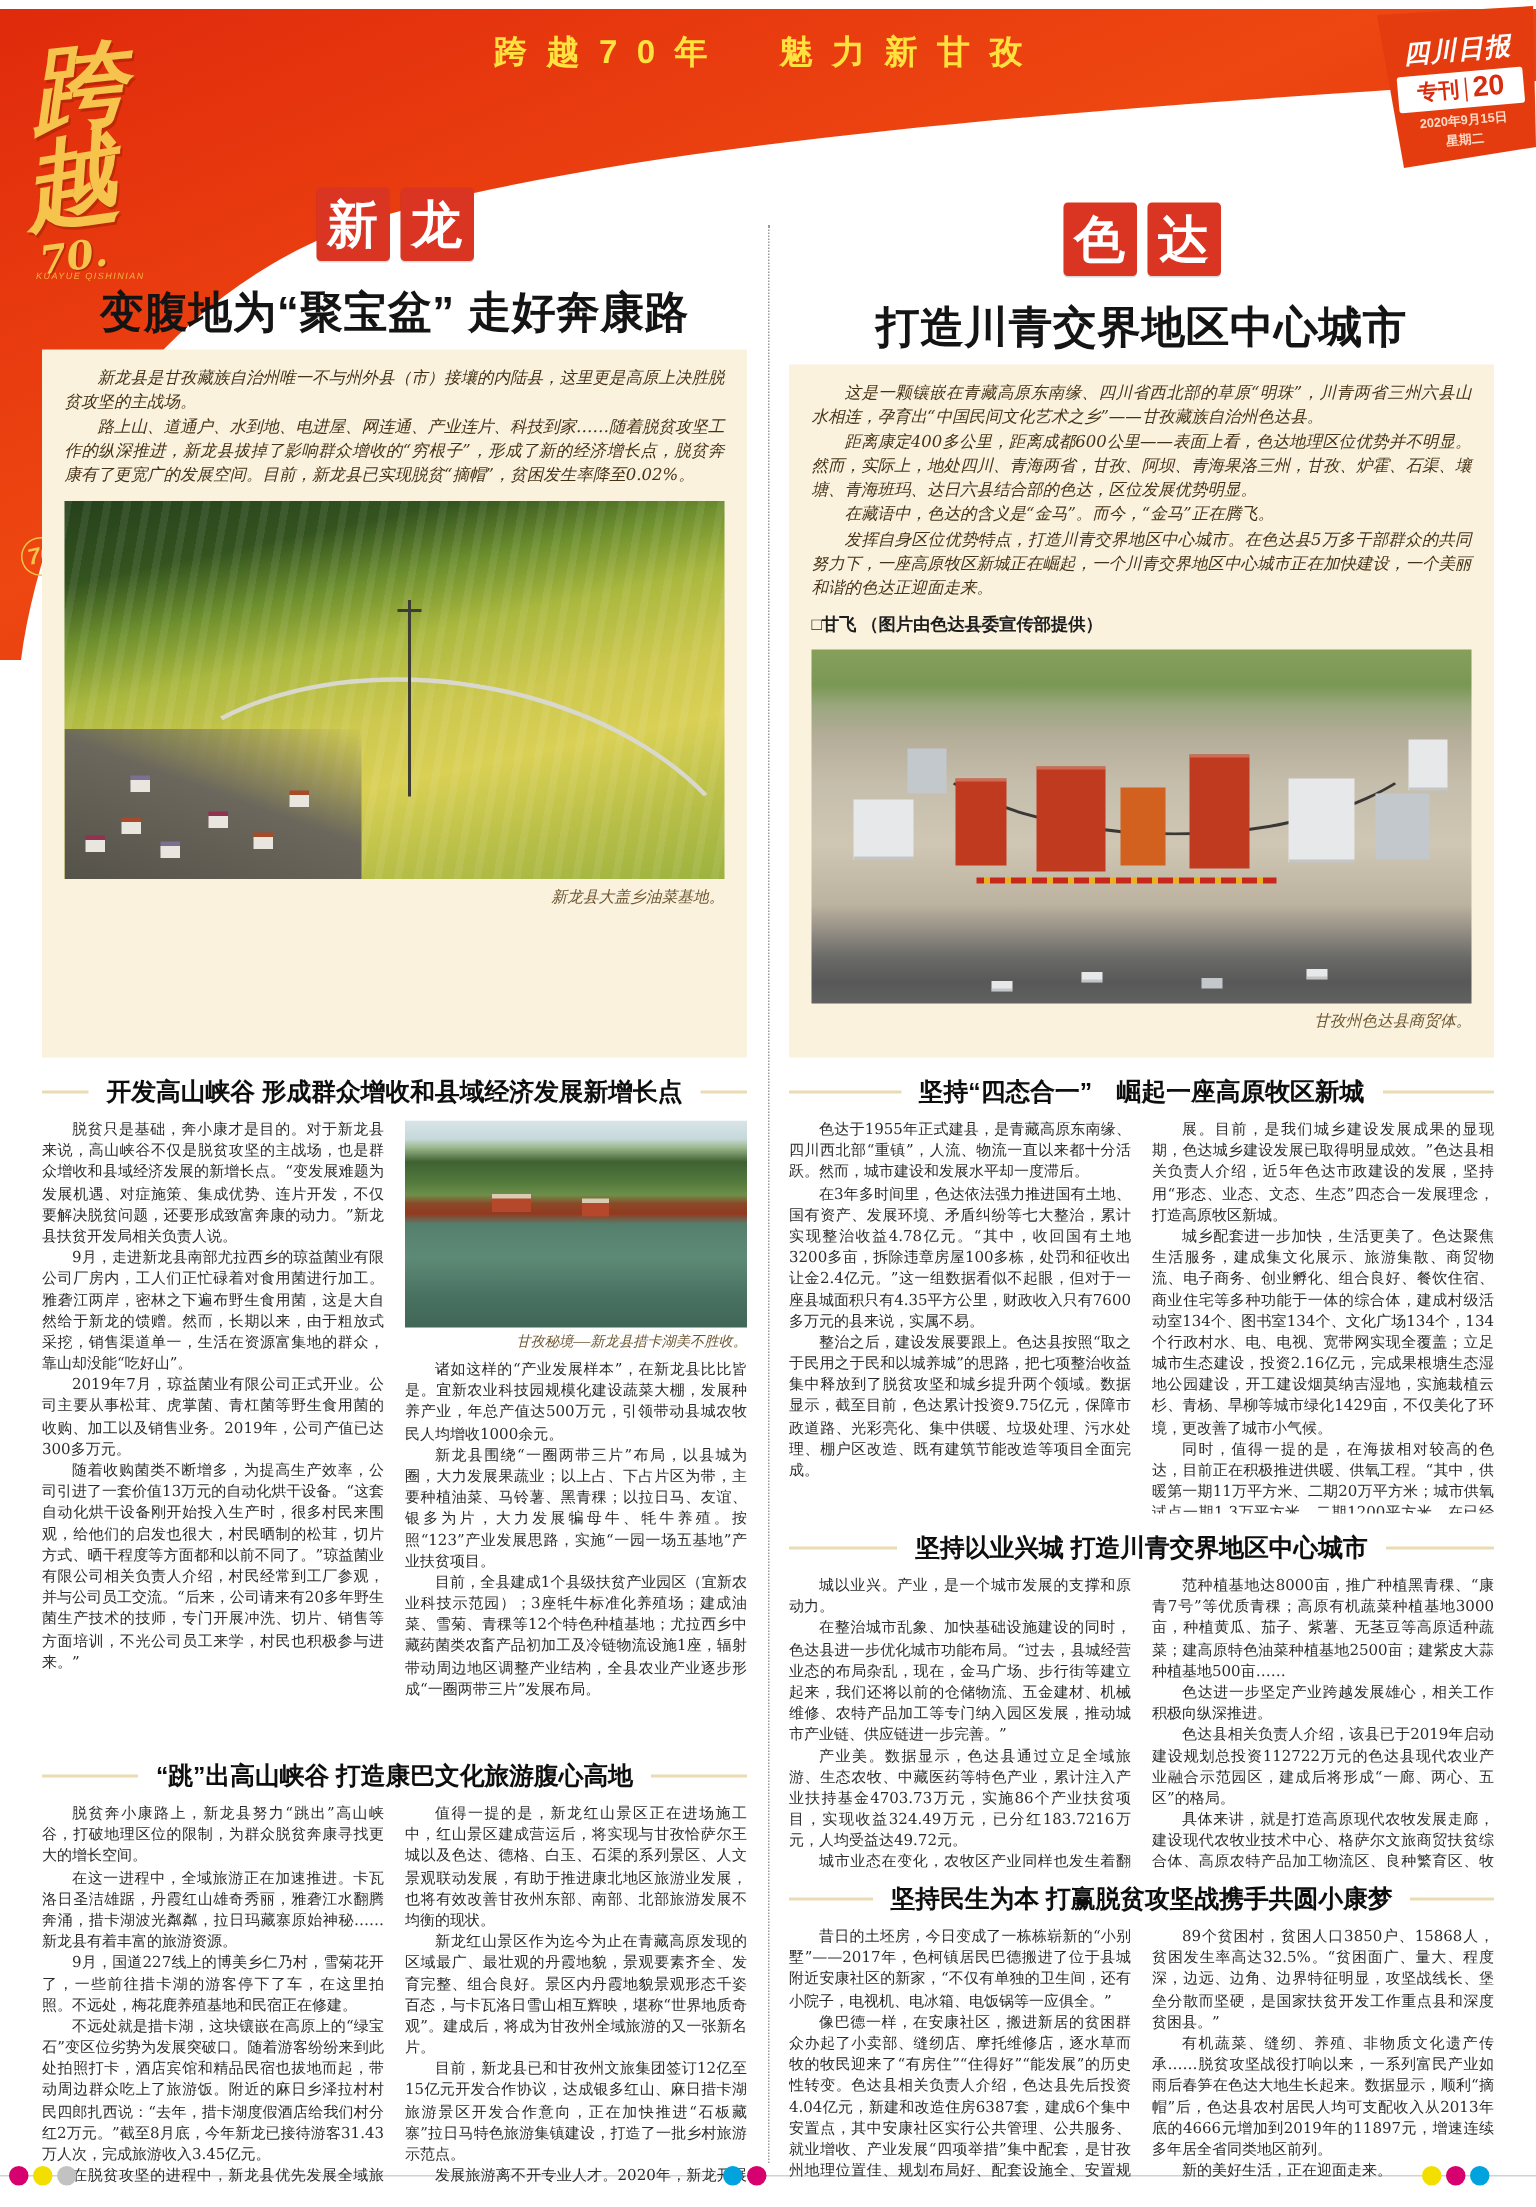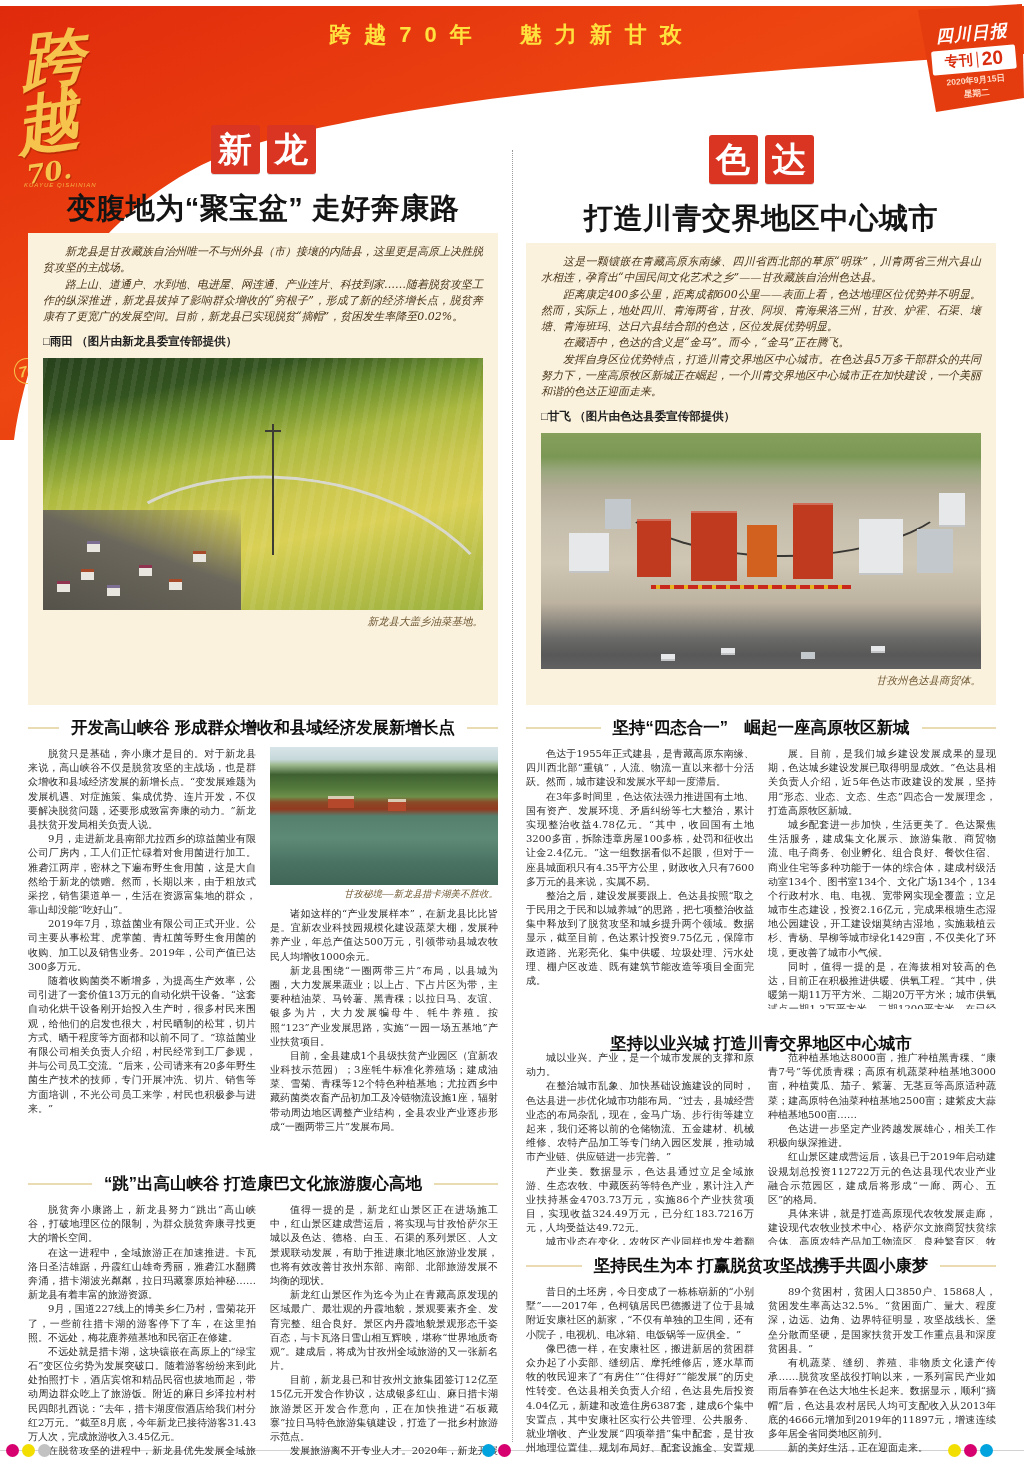--- a/index.html
+++ b/index.html
@@ -194,21 +194,20 @@
     <div class="badge">新</div>
     <div class="badge">龙</div>
   </div>
   <div class="headline">变腹地为“聚宝盆” 走好奔康路</div>
 
   <div class="cream" style="top:108px;height:472px;">
     <div class="intro">
         <p>新龙县是甘孜藏族自治州唯一不与州外县（市）接壤的内陆县，这里更是高原上决胜脱贫攻坚的主战场。</p>
         <p>路上山、道通户、水到地、电进屋、网连通、产业连片、科技到家……随着脱贫攻坚工作的纵深推进，新龙县拔掉了影响群众增收的“穷根子”，形成了新的经济增长点，脱贫奔康有了更宽广的发展空间。目前，新龙县已实现脱贫“摘帽”，贫困发生率降至0.02%。</p>
       </div>
-    <div class="byline">□雨田 （图片由新龙县委宣传部提供）</div>
     <div class="photo ph-xinlong">
       <div class="ph-road"></div>
       <div class="village"></div>
       <div class="house" style="left:14px;bottom:18px;"></div>
       <div class="house r2" style="left:38px;bottom:30px;"></div>
       <div class="house r3" style="left:64px;bottom:14px;"></div>
       <div class="house" style="left:96px;bottom:34px;"></div>
       <div class="house r2" style="left:126px;bottom:20px;"></div>
       <div class="house r3" style="left:44px;bottom:58px;"></div>
       <div class="house r2" style="left:150px;bottom:48px;"></div>
@@ -313,36 +312,36 @@
         <p>在3年多时间里，色达依法强力推进国有土地、国有资产、发展环境、矛盾纠纷等七大整治，累计实现整治收益4.78亿元。“其中，收回国有土地3200多亩，拆除违章房屋100多栋，处罚和征收出让金2.4亿元。”这一组数据看似不起眼，但对于一座县城面积只有4.35平方公里，财政收入只有7600多万元的县来说，实属不易。</p>
         <p>整治之后，建设发展要跟上。色达县按照“取之于民用之于民和以城养城”的思路，把七项整治收益集中释放到了脱贫攻坚和城乡提升两个领域。数据显示，截至目前，色达累计投资9.75亿元，保障市政道路、光彩亮化、集中供暖、垃圾处理、污水处理、棚户区改造、既有建筑节能改造等项目全面完成。</p>
       </div>
     <div class="col">
         <p>展。目前，是我们城乡建设发展成果的显现期，色达城乡建设发展已取得明显成效。”色达县相关负责人介绍，近5年色达市政建设的发展，坚持用“形态、业态、文态、生态”四态合一发展理念，打造高原牧区新城。</p>
         <p>城乡配套进一步加快，生活更美了。色达聚焦生活服务，建成集文化展示、旅游集散、商贸物流、电子商务、创业孵化、组合良好、餐饮住宿、商业住宅等多种功能于一体的综合体，建成村级活动室134个、图书室134个、文化广场134个，134个行政村水、电、电视、宽带网实现全覆盖；立足城市生态建设，投资2.16亿元，完成果根塘生态湿地公园建设，开工建设烟莫纳吉湿地，实施栽植云杉、青杨、旱柳等城市绿化1429亩，不仅美化了环境，更改善了城市小气候。</p>
         <p>同时，值得一提的是，在海拔相对较高的色达，目前正在积极推进供暖、供氧工程。“其中，供暖第一期11万平方米、二期20万平方米；城市供氧试点一期1.3万平方米、二期1200平方米。在已经实施供养工程的金马天际扶贫酒店，入住游客体验良好。”供暖、供氧系统的不断完善，将更有利于城市民生的改善和旅游产业的发展。如今，走在色达的大街上，宽敞靓丽、整洁大方的环境让人倍感舒适，一个“精、美、强、特、靓、净”的高原牧区新城逐步成型。</p>
       </div>
   </div>
 
-  <div class="sec-head" style="top:896px;flex-direction:column;">
+  <div class="sec-head" style="top:896px;">
     <span class="rule"></span>
     <span class="txt">坚持以业兴城 打造川青交界地区中心城市</span>
     <span class="rule"></span>
   </div>
   <div class="cols" style="top:926px;height:194px;">
     <div class="col">
         <p>城以业兴。产业，是一个城市发展的支撑和原动力。</p>
         <p>在整治城市乱象、加快基础设施建设的同时，色达县进一步优化城市功能布局。“过去，县城经营业态的布局杂乱，现在，金马广场、步行街等建立起来，我们还将以前的仓储物流、五金建材、机械维修、农特产品加工等专门纳入园区发展，推动城市产业链、供应链进一步完善。”</p>
         <p>产业美。数据显示，色达县通过立足全域旅游、生态农牧、中藏医药等特色产业，累计注入产业扶持基金4703.73万元，实施86个产业扶贫项目，实现收益324.49万元，已分红183.7216万元，人均受益达49.72元。</p>
         <p>城市业态在变化，农牧区产业同样也发生着翻天覆地的变化。</p>
       </div>
     <div class="col">
         <p>范种植基地达8000亩，推广种植黑青稞、“康青7号”等优质青稞；高原有机蔬菜种植基地3000亩，种植黄瓜、茄子、紫薯、无茎豆等高原适种蔬菜；建高原特色油菜种植基地2500亩；建紫皮大蒜种植基地500亩……</p>
         <p>色达进一步坚定产业跨越发展雄心，相关工作积极向纵深推进。</p>
-        <p>红山景区建成营运后，该县已于2019年启动建设规划总投资112722万元的色达县现代农业产业融合示范园区，建成后将形成“一廊、两心、五区”的格局。</p>
+        <p>色达县相关负责人介绍，该县已于2019年启动建设规划总投资112722万元的色达县现代农业产业融合示范园区，建成后将形成“一廊、两心、五区”的格局。</p>
         <p>具体来讲，就是打造高原现代农牧发展走廊，建设现代农牧业技术中心、格萨尔文旅商贸扶贫综合体、高原农特产品加工物流区、良种繁育区、牧草生产示范区、生态环境保护区、游牧文化体验区。</p>
       </div>
   </div>
 
   <div class="sec-head" style="top:1130px;">
     <span class="rule"></span>
     <span class="txt">坚持民生为本 打赢脱贫攻坚战携手共圆小康梦</span>
     <span class="rule"></span>
   </div>
   <div class="cols" style="top:1160px;height:170px;">

